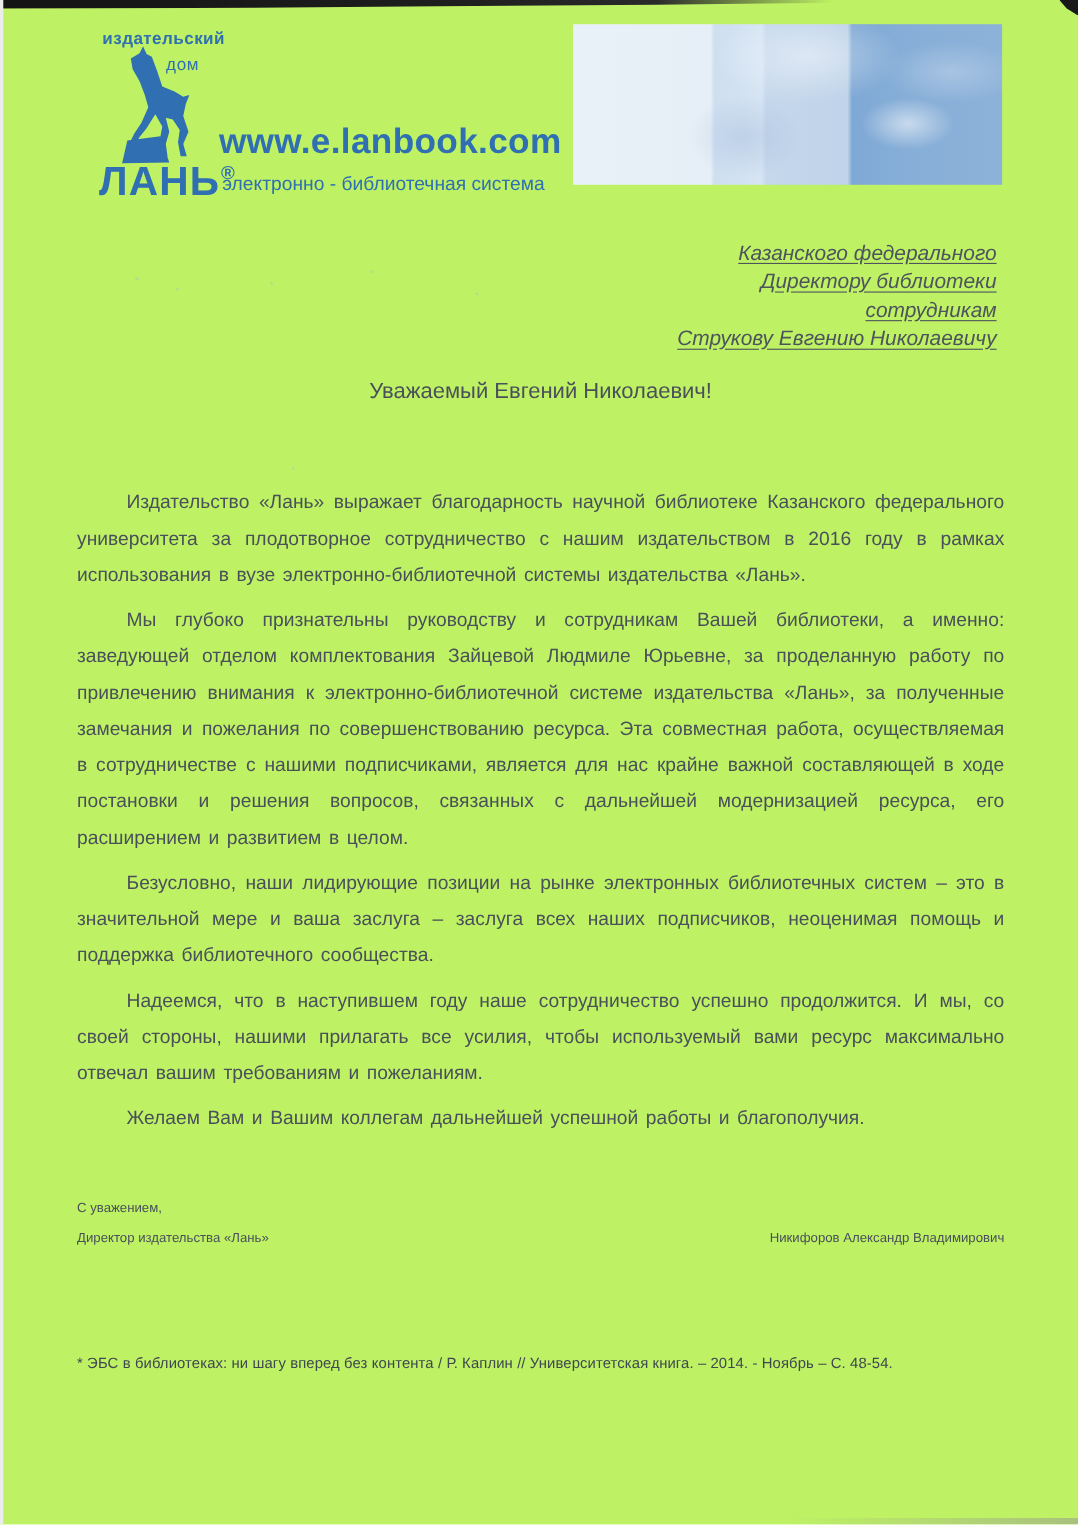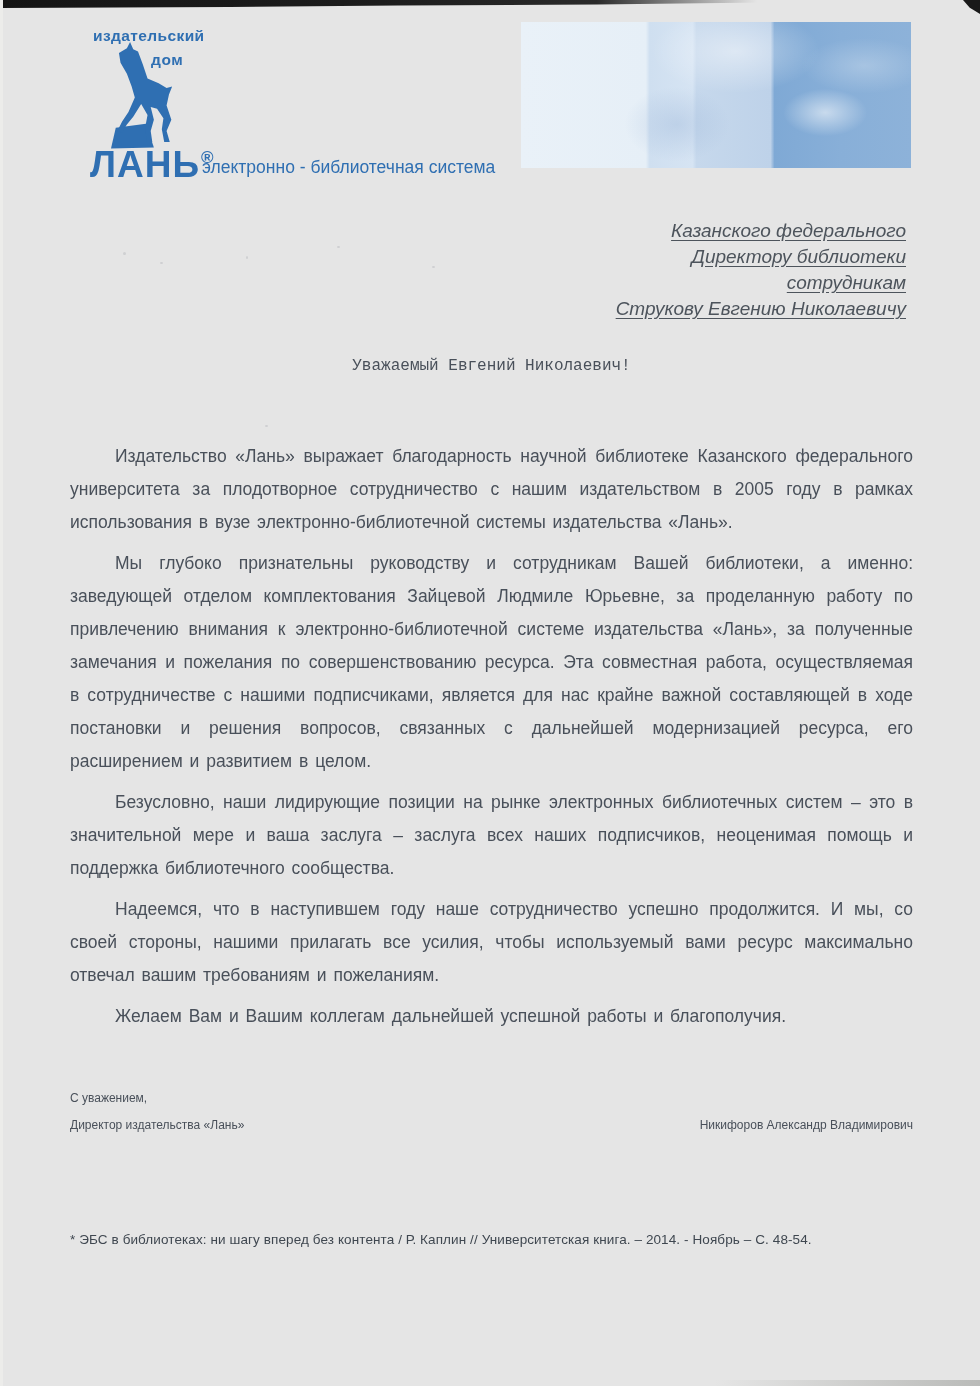--- a/index.html
+++ b/index.html
@@ -1,19 +1,19 @@
 <!DOCTYPE html>
 <html><head>
 <meta charset="utf-8">
 <style>
   html,body{margin:0;padding:0;background:#ffffff;}
   .page{
     position:relative;
     width:980px;height:1386px;
-    background:#e5e5e5;
+    background:#bef264;
     font-family:"Liberation Sans", sans-serif;
     color:#49505a;
     overflow:hidden;
   }
   
   .scan-top{
     position:absolute;top:0;left:0;width:765px;height:8px;
     background:linear-gradient(to right,#141414 0%,#1d1d1d 50%,#2a2a2a 78%,rgba(42,42,42,0) 99%);
     clip-path:polygon(0 0,100% 0,100% 30%,78% 55%,52% 70%,30% 88%,0 100%);
   }
@@ -37,37 +37,37 @@
       radial-gradient(120px 60px at 55% 20%, rgba(255,255,255,.45), rgba(255,255,255,0) 70%),
       linear-gradient(to right,
         #e9f1f8 0%, #e6eff7 32%,
         #cfdff0 33%, #d6e4f3 44%,
         #c6d8ec 45%, #bed2e9 64%,
         #7fa9d5 65%, #88afd8 82%, #8db2d9 100%);
   }
   
   .logo-blue{color:#2f6fb2;}
   .logo-line1{position:absolute;left:93px;top:27px;font-size:15.5px;font-weight:700;letter-spacing:.4px;}
-  .logo-line2{position:absolute;left:151px;top:51px;font-size:15.5px;font-weight:700;letter-spacing:.6px;}
+  .logo-line2{position:absolute;left:151px;top:51px;font-size:15.5px;font-weight:400;letter-spacing:.6px;}
   .deer{position:absolute;left:94px;top:42px;width:88px;height:108px;}
   .brand{position:absolute;left:90px;top:144px;font-size:37px;font-weight:700;letter-spacing:1px;}
   .brand sup{font-size:17px;font-weight:700;vertical-align:14px;margin-left:1px;}
   .site-url{position:absolute;left:199px;top:110px;font-size:32px;font-weight:700;letter-spacing:.3px;}
   .tagline{position:absolute;left:202px;top:157px;font-size:17.5px;font-weight:400;}
   
   .recipient{
     position:absolute;right:74px;top:218px;
     text-align:right;font-style:italic;
     font-size:19px;line-height:26px;color:#4d545c;
   }
   .recipient div{text-decoration:underline;text-underline-offset:3px;}
   
   .salutation{
-    position:absolute;left:70px;top:357px;width:843px;
-    text-align:center;font-size:16px;color:#49505a;font-family:Liberation Mono, monospace;
+    position:absolute;left:70px;top:345px;width:843px;
+    text-align:center;font-size:20px;color:#49505a;
   }
   .body-text{
     position:absolute;left:70px;top:440px;width:843px;
     font-size:17.5px;line-height:33px;
     text-align:justify;color:#49505a;word-spacing:2px;
   }
   .body-text p{margin:0 0 8px 0;text-indent:45px;}
   
   .signature{
     position:absolute;left:70px;top:1085px;width:843px;
@@ -108,33 +108,34 @@
       <path fill="#2f6fb2" d="M22 108 L60 103 L70 133 L16 134 Z"></path>
       <path fill="#2f6fb2" d="M26 14 L36 8 L40 0 L44 9 L50 12
         L56 28 L62 46 L76 52 L86 58 L93 56 L89 66 L86 80
         L92 98 L86 112 L90 126 L83 126 L80 110 L82 96 L74 84
         L66 82 L70 98 L66 112 L68 126 L61 126 L59 108 L62 92
         L54 78 L44 94 L36 104 L30 114 L24 112 L30 100 L38 88
         L46 70 L42 56 L36 40 L28 26 Z"></path>
     </svg>
     <div class="brand logo-blue"><span>ЛАНЬ</span><sup>®</sup></div>
   </div>
+  <div class="site-url logo-blue">www.e.lanbook.com</div>
   <div class="tagline logo-blue">электронно - библиотечная система</div>
 
   <div class="recipient">
     <div>Казанского федерального</div>
     <div>Директору библиотеки</div>
     <div>сотрудникам</div>
     <div>Струкову Евгению Николаевичу</div>
   </div>
 
   <div class="salutation">Уважаемый Евгений Николаевич!</div>
 
   <div class="body-text">
-    <p>Издательство «Лань» выражает благодарность научной библиотеке Казанского федерального университета за плодотворное сотрудничество с нашим издательством в 2005 году в рамках использования в вузе электронно-библиотечной системы издательства «Лань».</p>
+    <p>Издательство «Лань» выражает благодарность научной библиотеке Казанского федерального университета за плодотворное сотрудничество с нашим издательством в 2016 году в рамках использования в вузе электронно-библиотечной системы издательства «Лань».</p>
     <p>Мы глубоко признательны руководству и сотрудникам Вашей библиотеки, а именно: заведующей отделом комплектования Зайцевой Людмиле Юрьевне, за проделанную работу по привлечению внимания к электронно-библиотечной системе издательства «Лань», за полученные замечания и пожелания по совершенствованию ресурса. Эта совместная работа, осуществляемая в сотрудничестве с нашими подписчиками, является для нас крайне важной составляющей в ходе постановки и решения вопросов, связанных с дальнейшей модернизацией ресурса, его расширением и развитием в целом.</p>
     <p>Безусловно, наши лидирующие позиции на рынке электронных библиотечных систем – это в значительной мере и ваша заслуга – заслуга всех наших подписчиков, неоценимая помощь и поддержка библиотечного сообщества.</p>
     <p>Надеемся, что в наступившем году наше сотрудничество успешно продолжится. И мы, со своей стороны, нашими прилагать все усилия, чтобы используемый вами ресурс максимально отвечал вашим требованиям и пожеланиям.</p>
     <p>Желаем Вам и Вашим коллегам дальнейшей успешной работы и благополучия.</p>
   </div>
 
   <div class="signature">
     <div>С уважением,</div>
     <div>Директор издательства «Лань»</div>
     <div class="sig-name">Никифоров Александр Владимирович</div>

